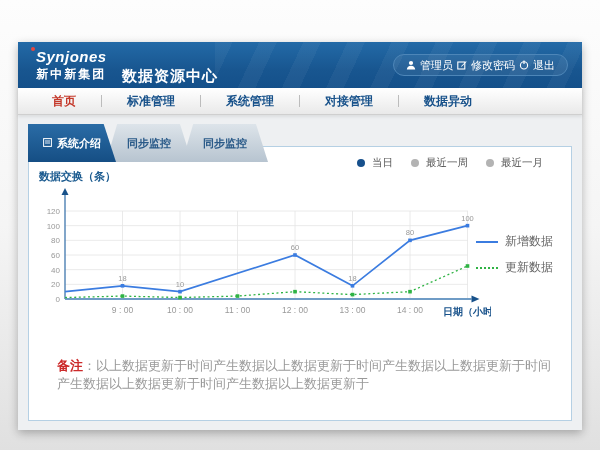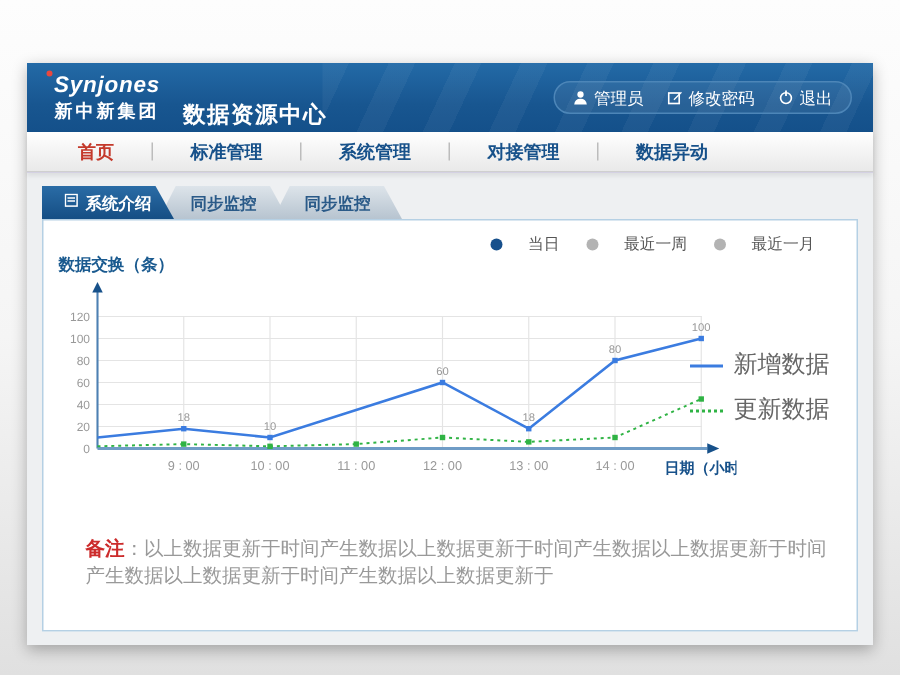--- a/index.html
+++ b/index.html
@@ -23,66 +23,66 @@
     background:repeating-linear-gradient(115deg, rgba(255,255,255,.045) 0 16px, rgba(255,255,255,0) 16px 40px);
   }
   .logo { position:absolute; left:18px; top:6px; color:#fff; text-align:center; }
   .logo-l1 { font-size:15px; font-weight:bold; letter-spacing:.5px; font-style:italic; }
   .logo-l2 { font-size:12px; font-weight:bold; letter-spacing:2px; margin-top:1px; }
   .logo-dot { position:absolute; left:-5px; top:-1px; width:4px; height:4px; border-radius:50%; background:#e8483f; }
   .app-title { position:absolute; left:104px; top:25px; color:#fff; font-size:15px; letter-spacing:1px;font-weight:bold; }
   .user-pill {
     position:absolute; right:14px; top:12px; height:22px;
     border:1px solid #4d86b8; border-radius:12px; background:rgba(255,255,255,.07);
-    display:flex; align-items:center; padding:0 12px; gap:16px;
+    display:flex; align-items:center; padding:0 12px; gap:4px;
   }
   .u-btn { display:flex; align-items:center; gap:4px; color:#fff; font-size:11px; cursor:pointer; white-space:nowrap; }
   .u-btn svg { display:block; }
   
   .nav {
     height:27px; display:flex; align-items:center; padding-left:9px;
     background:linear-gradient(180deg,#ffffff,#e9e9e9);
     border-bottom:1px solid #cfcfcf; box-shadow:0 2px 3px rgba(0,0,0,.08);
     position:relative; z-index:2;
   }
   .nav-item { padding:0 25px; font-size:12px; font-weight:bold; color:#17518a; cursor:pointer; }
   .nav-item.home { color:#c4392b; }
   .nav-sep { width:1px; height:12px; background:#bcbcbc; }
   
   .content { position:relative; height:315px; background:#eef0f2; }
   .tabs { position:absolute; left:10px; top:9px; display:flex; z-index:1; }
   .tab {
-    height:22px; display:flex; align-items:center; justify-content:center; gap:5px;
+    height:38px; display:flex; align-items:center; justify-content:center; gap:5px;
     font-size:11px; font-weight:bold; cursor:pointer;
   }
   .tab.active {
     width:88px; color:#fff; z-index:3;
     background:linear-gradient(180deg,#2a6ca6,#154e84);
     clip-path:polygon(0 100%, 0 0, 86% 0, 100% 100%);
   }
   .tab.idle {
     width:86px; margin-left:-10px; color:#2a5a88;
     background:linear-gradient(180deg,#dde4ea,#b7c4d0);
     clip-path:polygon(0 100%, 13% 0, 86% 0, 100% 100%);
   }
   .tab.idle.t2 { z-index:2; } .tab.idle.t3 { z-index:1; }
   .panel {
     position:absolute; left:10px; right:10px; top:31px; bottom:9px;
     background:#fff; border:1px solid #b5d0e4;
   }
   
   .filters { position:absolute; top:9px; right:28px; display:flex; gap:18px; }
-  .f-item { display:flex; align-items:center; gap:17px; font-size:10.5px; color:#555; cursor:pointer; }
+  .f-item { display:flex; align-items:center; gap:7px; font-size:10.5px; color:#555; cursor:pointer; }
   .dot { width:8px; height:8px; border-radius:50%; background:#b3b3b3; }
   .dot.sel { background:#17508c; }
   .ylabel { position:absolute; left:10px; top:22px; font-size:11px; font-weight:bold; color:#1a5a8f; }
   .chart-wrap { position:absolute; left:12px; top:36px; }
   
   .legend { position:absolute; right:18px; top:86px; display:flex; flex-direction:column; gap:9px; }
-  .lg-row { display:flex; align-items:center; gap:7px; font-size:16px; color:#666; }
+  .lg-row { display:flex; align-items:center; gap:7px; font-size:12px; color:#666; }
   .lg-line { width:22px; height:0; border-top:2px solid #3b7ce0; }
   .lg-dots { width:22px; height:0; border-top:2px dotted #2fb344; }
   
   .note { position:absolute; left:28px; top:210px; right:20px; font-size:13px; color:#999; line-height:1.4; }
   .note b { color:#cc2b2b; font-weight:bold; }
   svg text { font-family:"Liberation Sans","DejaVu Sans",sans-serif; }
 </style>
 </head>
 <body>
 

